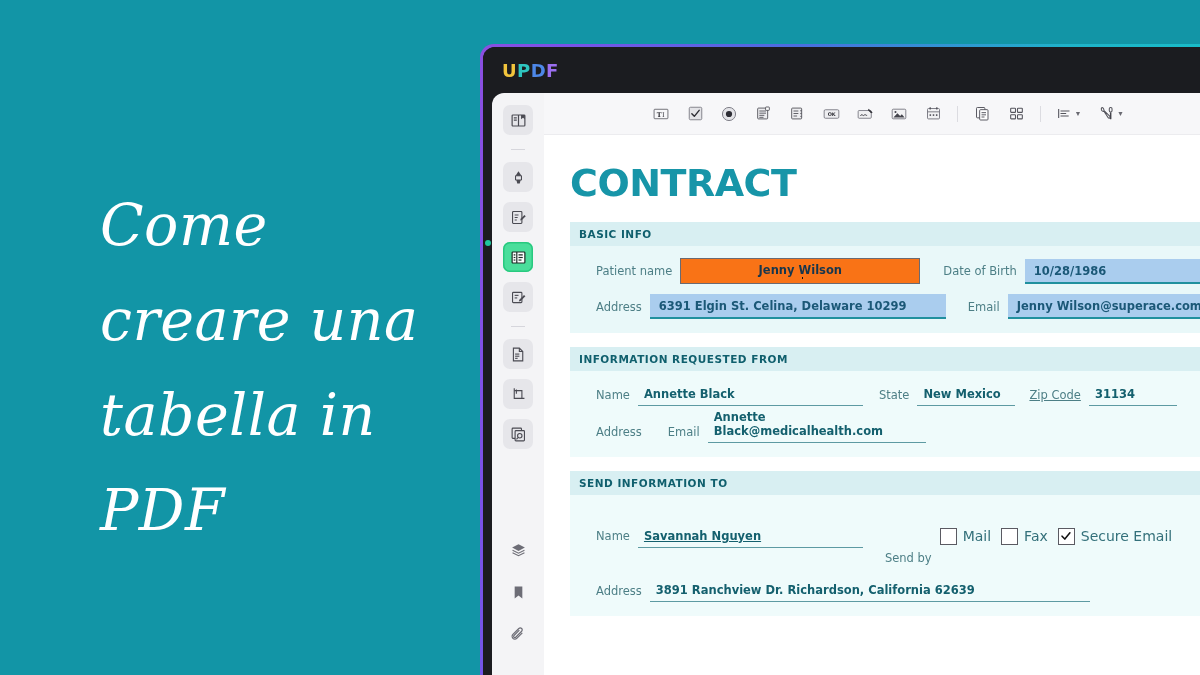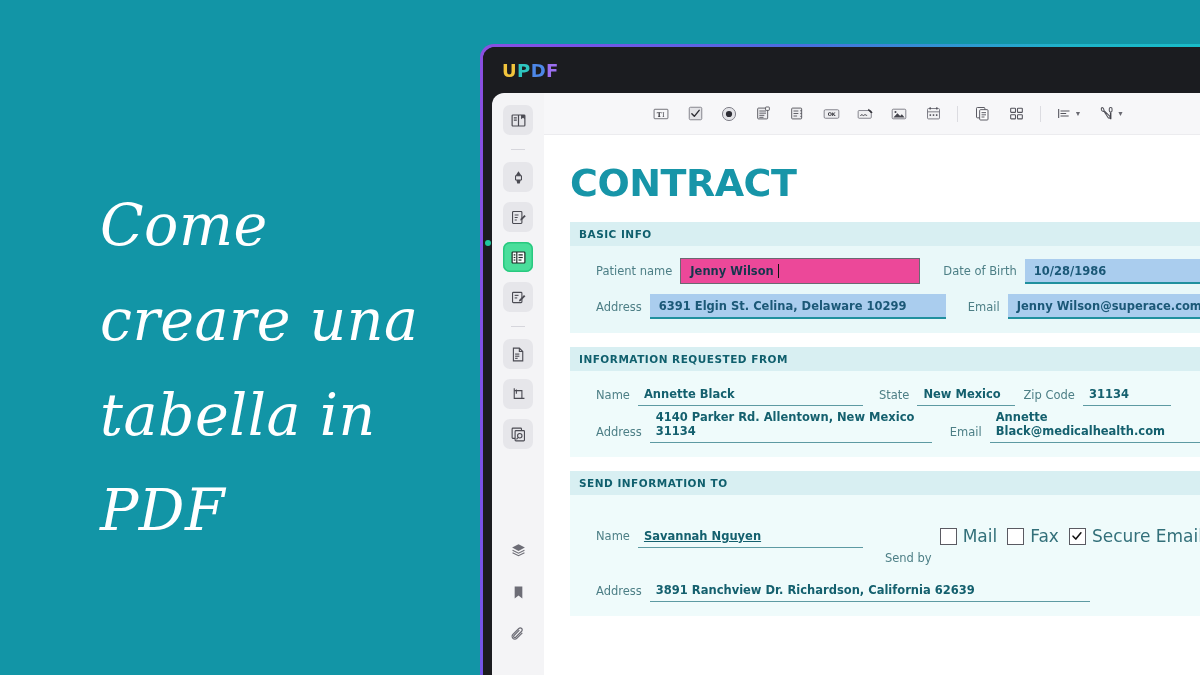--- a/index.html
+++ b/index.html
@@ -161,27 +161,27 @@
   .fld-filled {
     background: #aacdee;
     border-bottom: 2px solid #20909e;
     color: #1b5877;
     font-family: "DejaVu Sans", sans-serif;
     font-weight: 700; font-size: 11.5px;
     padding: 5px 9px 4px 9px;
     height: 25px; display: flex; align-items: center;
   }
   .fld-active {
-    background: #ec4899;
+    background: #f97316;
     border: 1.5px solid #6a6a72;
     color: #16364d;
     font-family: "DejaVu Sans", sans-serif;
     font-weight: 700; font-size: 11.5px;
     padding: 4px 9px; height: 26px;
-    display: flex; align-items: center;
+    display: flex; align-items: center; flex-direction: column;
   }
   .caret-bar {
     display: inline-block; width: 1.5px; height: 14px;
     background: #111; margin-left: 4px;
   }
   .fld-underline {
     border-bottom: 1.3px solid #5d9aa2;
     color: #14606e;
     font-family: "DejaVu Sans", sans-serif;
     font-weight: 700; font-size: 11.5px;
@@ -191,21 +191,21 @@
 
   .cbx-group { display: flex; align-items: center; gap: 6px; }
   .cbx {
     width: 17px; height: 17px; background: #fff;
     border: 1.4px solid #5a5a62;
     display: flex; align-items: center; justify-content: center;
     color: #111; font-size: 13px; font-weight: 700; line-height: 1;
   }
   .cbx-label {
     font-family: "DejaVu Sans", sans-serif;
-    font-size: 17px; color: #33707a; margin-right: 10px;
+    font-size: 14px; color: #33707a; margin-right: 10px;
   }
 </style>
 </head>
 <body>
 
 <div id="promo-panel">
   <div id="promo-heading">Come
 creare una
 tabella in
 PDF</div>
@@ -499,31 +499,28 @@
 
               <div class="row" style="padding-left:18px;">
                 <div class="fld-label">Name</div>
                 <div class="fld-underline" style="width:225px;">
                   <span>Annette Black</span>
                 </div>
                 <div class="fld-label" style="margin-left:8px;">State</div>
                 <div class="fld-underline" style="width:98px;">
                   <span>New Mexico</span>
                 </div>
-                <div class="fld-label" style="">Zip Code</div>
+                <div class="fld-label" style="margin-left:6px;text-decoration:underline;">Zip Code</div>
                 <div class="fld-underline" style="width:88px;">
                   <span>31134</span>
                 </div>
               </div>
 
               <div class="row" style="padding-left:18px; margin-top:14px;">
                 <div class="fld-label">Address</div>
-                <div class="fld-underline" style="width:282px;">
-                  <span>4140 Parker Rd. Allentown, New Mexico 31134</span>
-                </div>
                 <div class="fld-label" style="margin-left:10px;">Email</div>
                 <div class="fld-underline" style="width:218px;">
                   <span>Annette Black@medicalhealth.com</span>
                 </div>
               </div>
 
             </div>
           </div>
 
           <div class="section">

